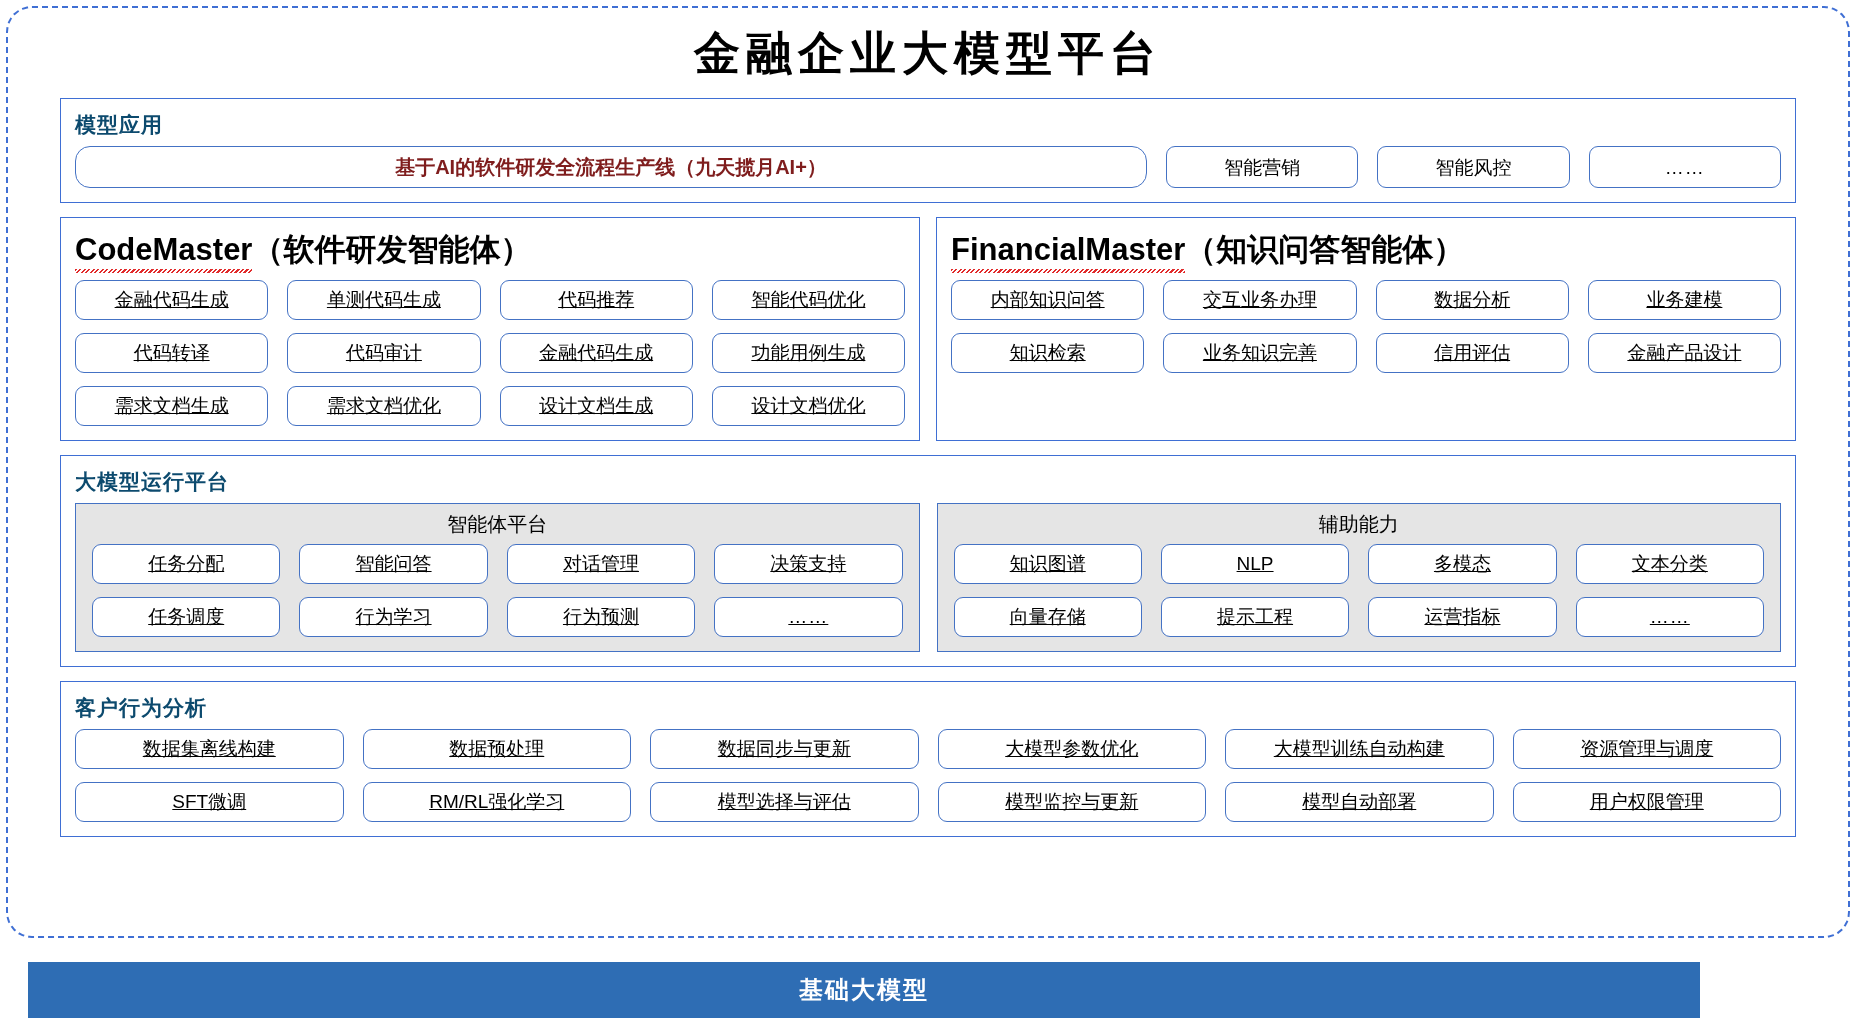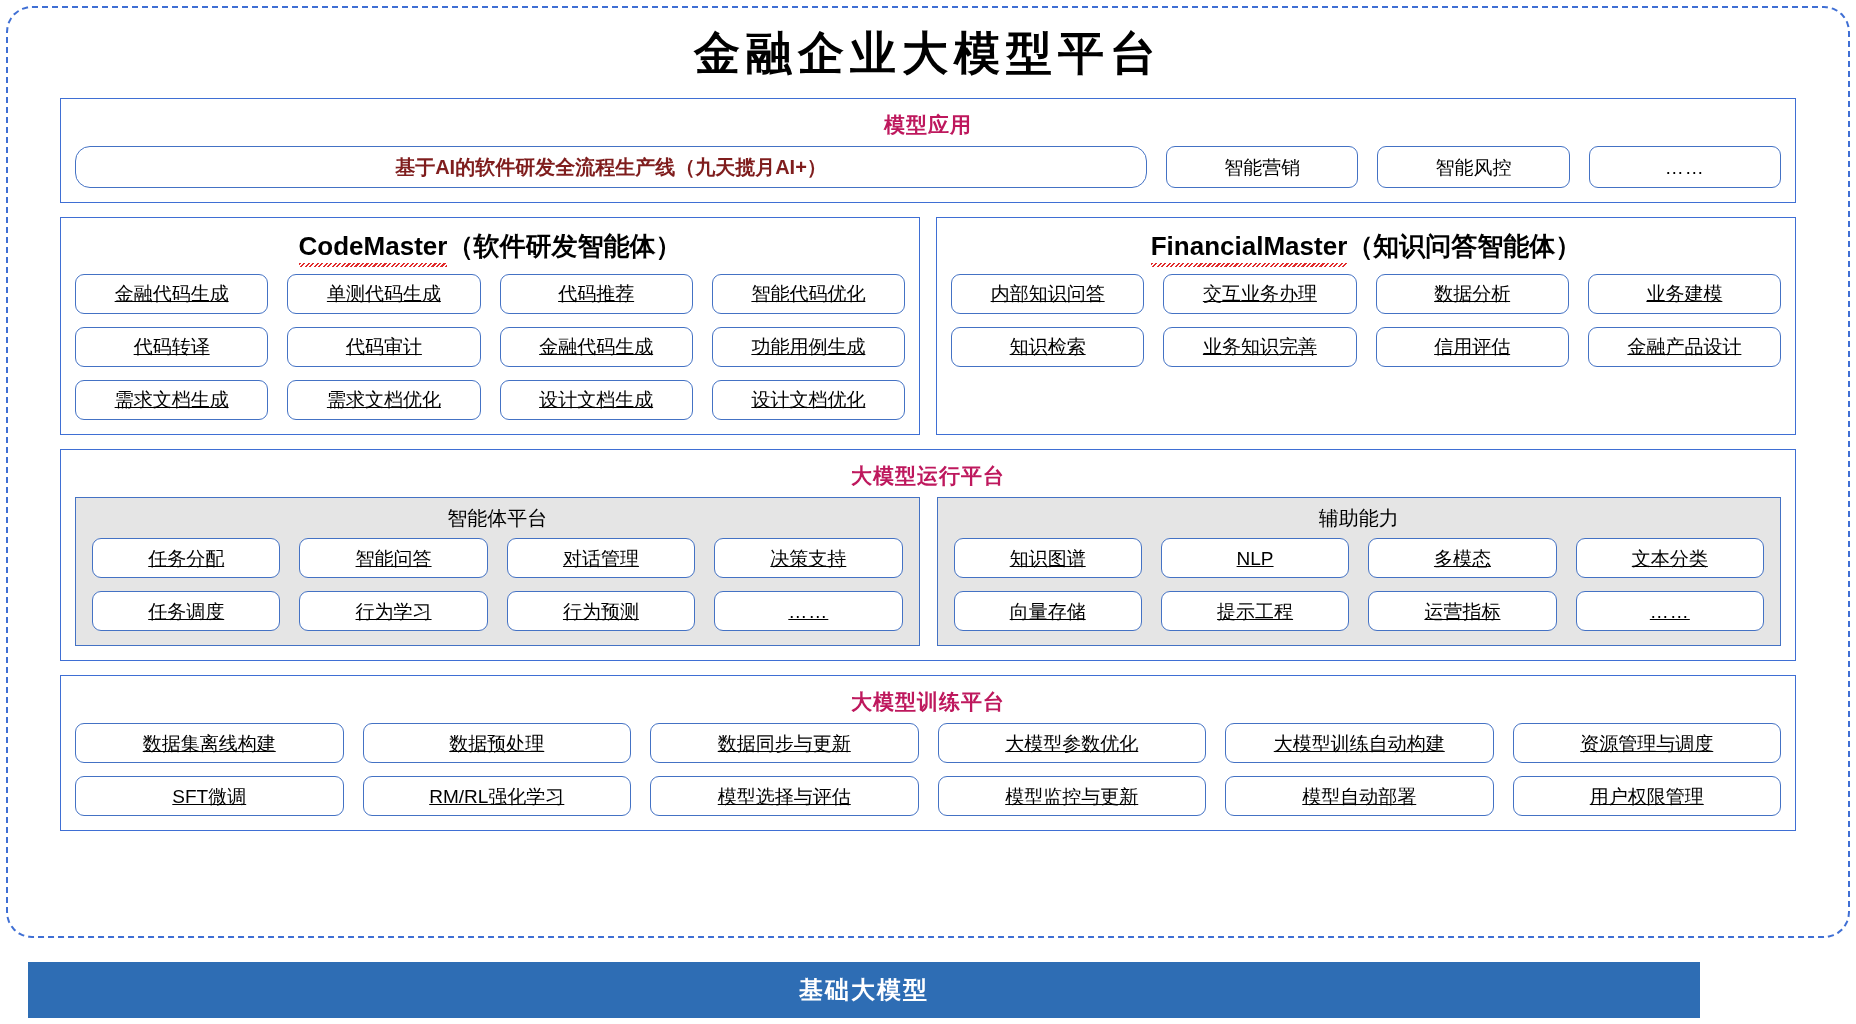--- a/index.html
+++ b/index.html
@@ -47,42 +47,41 @@
 
   
   .section {
     border: 1px solid #3f6fd4;
     background: #ffffff;
     padding: 10px 14px 14px 14px;
     margin-bottom: 14px;
   }
 
   .section-title {
-    text-align: center;
+    text-align: left;
     font-size: 21px;
     font-weight: 700;
-    color: #be185d;
+    color: #0c4a6e;
     letter-spacing: 1px;
     padding: 4px 0 10px 0;
     line-height: 1.1;
   }
 
   .subpanel-title {
     text-align: center;
     font-size: 20px;
     font-weight: 400;
     color: #000000;
     padding: 5px 0 9px 0;
     line-height: 1.1;
   }
 
   
   .agent-title {
-    text-align: center;
-    font-size: 26px;
+    font-size: 31px;
     font-weight: 700;
     color: #000000;
     padding: 4px 0 10px 0;
     line-height: 1.15;
     white-space: nowrap;
   }
   .squiggle {
     position: relative;
     display: inline-block;
     padding-bottom: 2px;
@@ -291,21 +290,21 @@
             <div class="pill">提示工程</div>
             <div class="pill">运营指标</div>
             <div class="pill dots">……</div>
           </div>
         </div>
 
       </div>
     </div>
 
     <div class="section">
-      <div class="section-title">大模型训练平台</div>
+      <div class="section-title">客户行为分析</div>
 
       <div class="pill-row">
         <div class="pill">数据集离线构建</div>
         <div class="pill">数据预处理</div>
         <div class="pill">数据同步与更新</div>
         <div class="pill">大模型参数优化</div>
         <div class="pill">大模型训练自动构建</div>
         <div class="pill">资源管理与调度</div>
       </div>
       <div class="pill-row">

